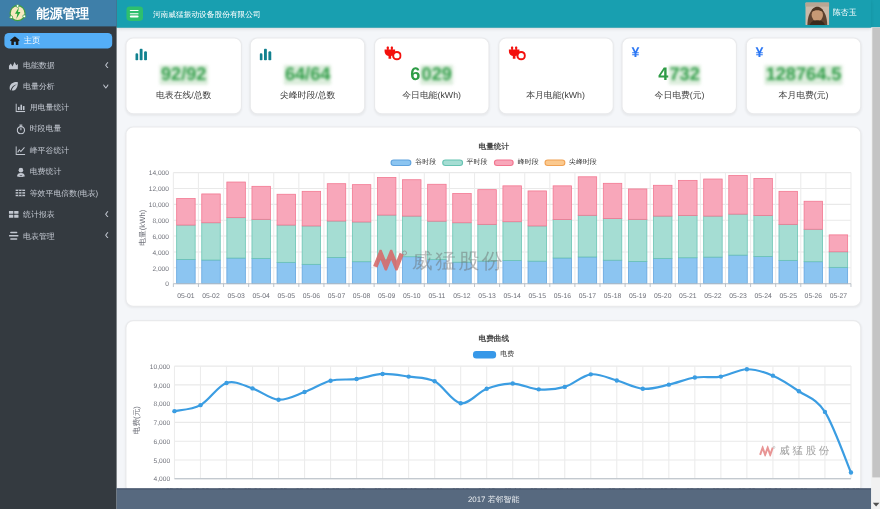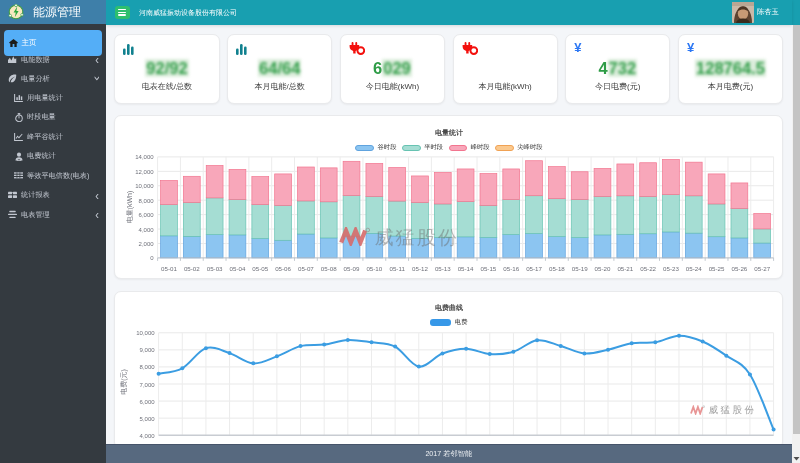--- a/index.html
+++ b/index.html
@@ -1,22 +1,22 @@
 <!DOCTYPE html>
 <html><head>
 <meta charset="utf-8">
 <style>
 *{margin:0;padding:0;box-sizing:border-box}
 html,body{width:800px;height:463px;overflow:hidden;font-family:"Liberation Sans",sans-serif;background:#f4f6f9;position:relative}
 .abs{position:absolute}
 
 #sidebar{left:0;top:0;width:105.5px;height:463px;background:#343a40;z-index:5}
 #brand{left:0;top:0;width:105.5px;height:24px;background:#3e7fa9;z-index:6;display:flex;align-items:center}
-#brand span{color:#fff;font-size:12px;font-weight:400;margin-left:9px}
-.nav-act{z-index:7;left:3.5px;top:30px;width:98.5px;height:26px;background:#54aef7;border-radius:4px;display:flex;align-items:center;color:#fff;font-size:7.5px}
+#brand span{color:#fff;font-size:12px;font-weight:700;margin-left:9px}
+.nav-act{z-index:7;left:3.5px;top:30px;width:98.5px;height:14px;background:#54aef7;border-radius:4px;display:flex;align-items:center;color:#fff;font-size:7.5px}
 .mi{z-index:7;left:0;width:105.5px;height:19px;display:flex;align-items:center;color:#c2c7d0;font-size:7.2px}
 .mi .ic{width:9px;margin-left:8px;margin-right:4px;display:flex;justify-content:center}
 .mi.sub .ic{margin-left:14px}
 .mi .ch{position:absolute;right:6.5px;color:#c2c7d0;font-size:11px;line-height:11px;transform:scaleY(1.2)}
 
 #hdr{left:105.5px;top:0;right:0;height:25px;background:#189fb0;z-index:4}
 
 #sbtrack{right:0;top:25px;width:8px;height:438px;background:#f1f1f1;z-index:9}
 #sbthumb{right:0.5px;top:25px;width:6.5px;height:409px;background:#c4c4c4;z-index:10}
 #sbarrow{right:0;top:453px;width:8px;height:10px;z-index:10;display:flex;align-items:center;justify-content:center}
@@ -176,21 +176,21 @@
  <span class="icn">
       <svg width="12" height="11" viewBox="0 0 12 11">
         <g fill="#11818f">
           <rect x="0" y="4.5" width="2.6" height="6.5" rx="1.2"></rect>
           <rect x="4" y="0" width="2.6" height="11" rx="1.2"></rect>
           <rect x="8" y="2.5" width="2.6" height="8.5" rx="1.2"></rect>
         </g>
       </svg>
     </span>
  <div class="num"><span class="bl">64/64</span></div>
- <div class="lab">本月电能/总数</div>
+ <div class="lab">尖峰时段/总数</div>
 </div>
 <div class="abs card scard" style="left:339.8px">
  <span class="icn" style="top:7.5px">
       <svg width="16" height="13" viewBox="0 0 16 13">
         <g fill="#f3100d">
           <rect x="2.6" y="0" width="1.9" height="3.4" rx="0.9"></rect>
           <rect x="6.3" y="0" width="1.9" height="3.4" rx="0.9"></rect>
           <path d="M0.6 3 L10.2 3 L10.2 4.6 C10.2 7 8.6 8.6 6.6 8.9 L6.6 11.5 L4.2 11.5 L4.2 8.9 C2.2 8.6 0.6 7 0.6 4.6 Z"></path>
           <circle cx="11.8" cy="8.6" r="3.4" fill="none" stroke="#f3100d" stroke-width="1.9"></circle>
         </g>

